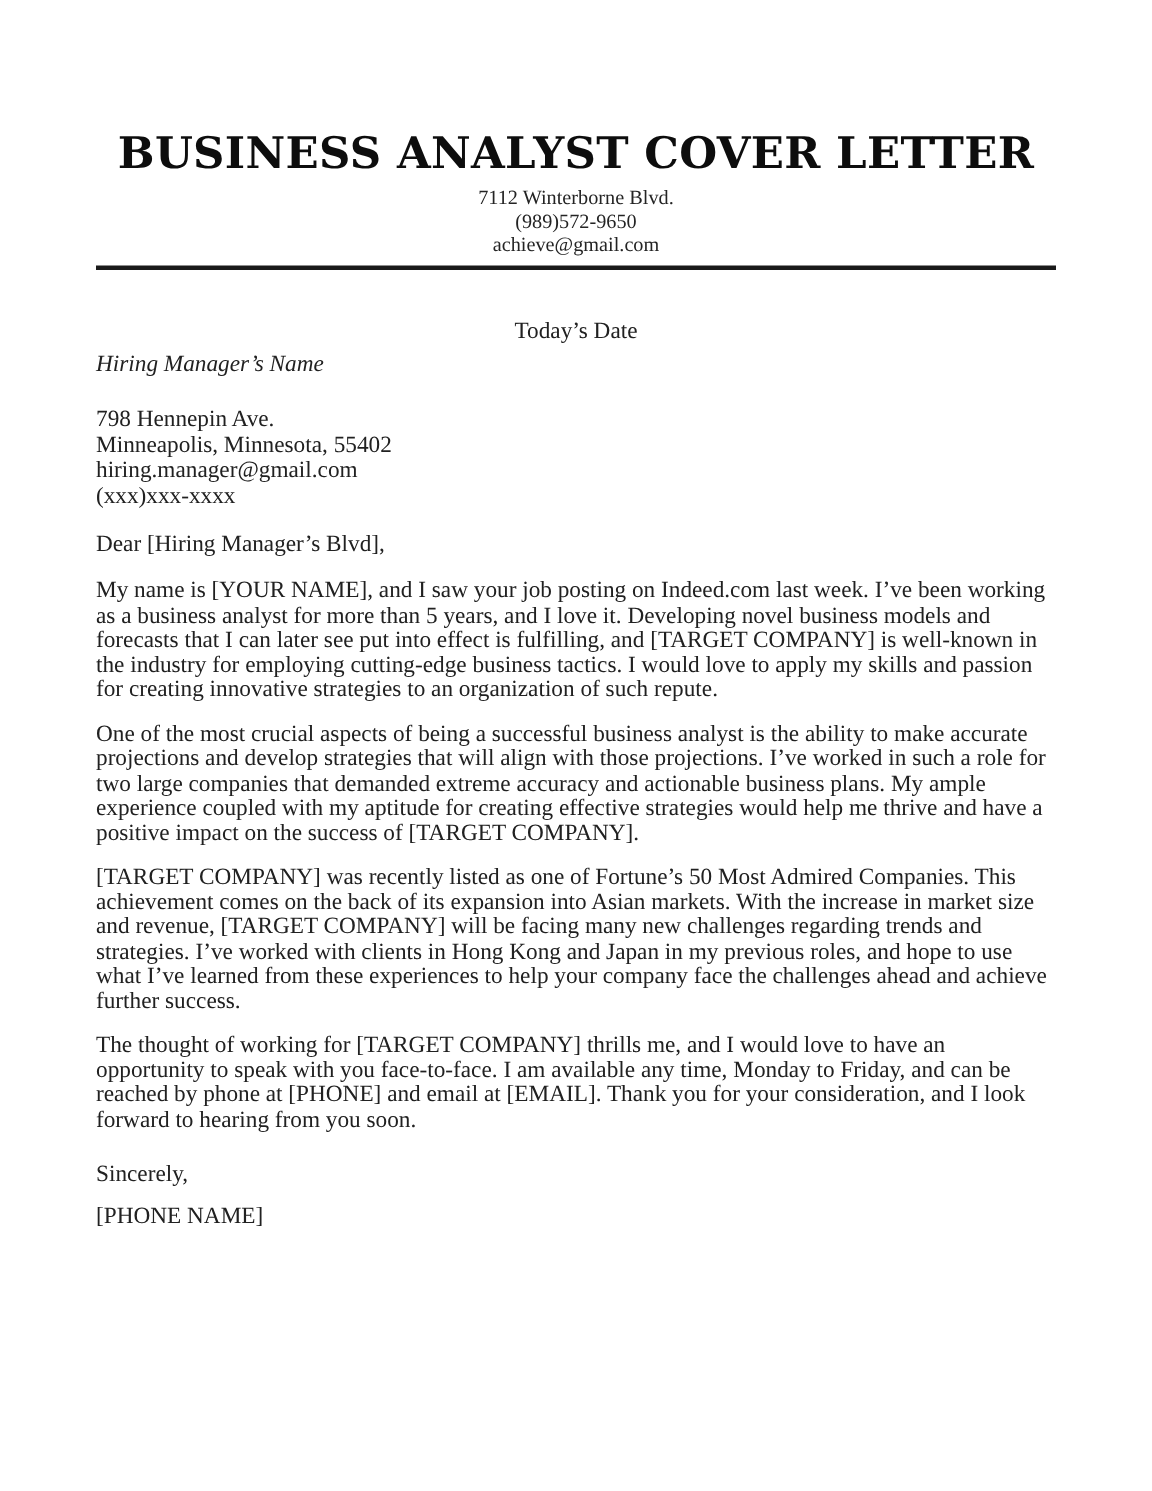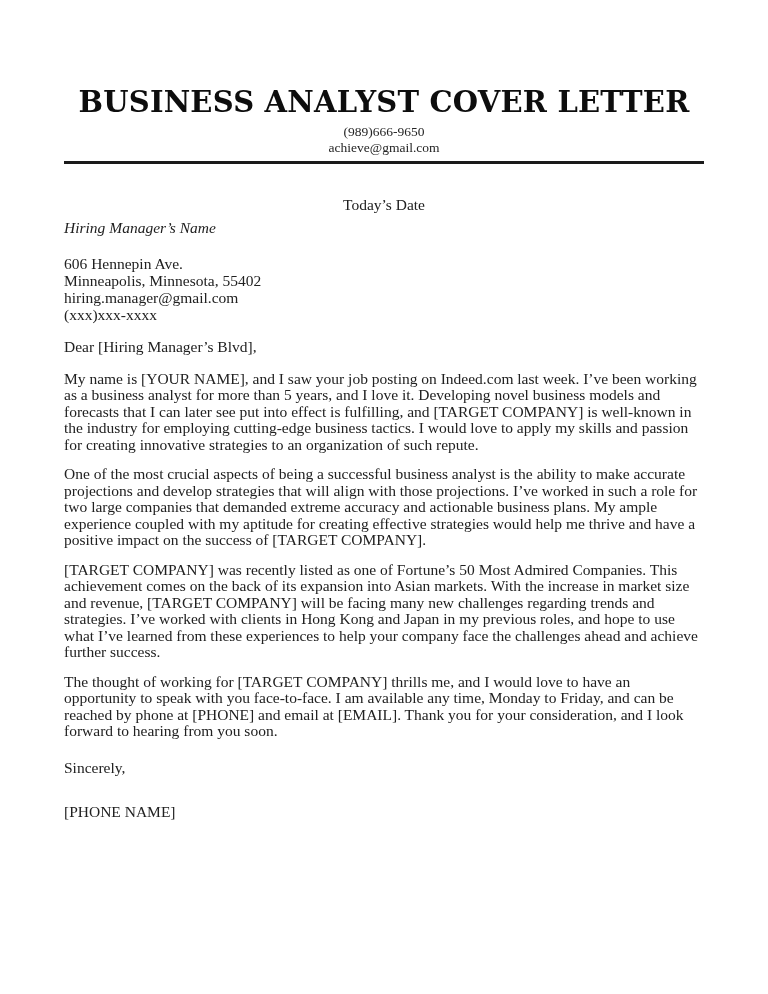--- a/index.html
+++ b/index.html
@@ -64,46 +64,47 @@
     margin-bottom: 16px;
   }
   .address-block div {
     line-height: 17px;
   }
   p.salutation {
     margin-bottom: 15px;
   }
   p.closing {
     margin-top: 20px;
-    margin-bottom: 28px;
+    margin-bottom: 11px;
   }
   p.signature {
     margin-bottom: 0;
   }
 </style>
 </head>
 <body>
 
 <div class="page">
 
   <header class="letterhead">
     <h1>BUSINESS ANALYST COVER LETTER</h1>
-    <div class="contact-line">(989)666-9650</div>
+    <div class="contact-line">7112 Winterborne Blvd.</div>
+    <div class="contact-line">(989)572-9650</div>
     <div class="contact-line">achieve@gmail.com</div>
     <hr class="rule">
   </header>
 
   <main class="letter-body">
 
     <p class="date-line">Today’s Date</p>
 
     <p class="recipient-name">Hiring Manager’s Name</p>
 
     <div class="address-block">
-      <div>606 Hennepin Ave.</div>
+      <div>798 Hennepin Ave.</div>
       <div>Minneapolis, Minnesota, 55402</div>
       <div>hiring.manager@gmail.com</div>
       <div>(xxx)xxx-xxxx</div>
     </div>
 
     <p class="salutation">Dear [Hiring Manager’s Blvd],</p>
 
     <p>My name is [YOUR NAME], and I saw your job posting on Indeed.com last week. I’ve been working as a business analyst for more than 5 years, and I love it. Developing novel business models and forecasts that I can later see put into effect is fulfilling, and [TARGET COMPANY] is well-known in the industry for employing cutting-edge business tactics. I would love to apply my skills and passion for creating innovative strategies to an organization of such repute.</p>
 
     <p>One of the most crucial aspects of being a successful business analyst is the ability to make accurate projections and develop strategies that will align with those projections. I’ve worked in such a role for two large companies that demanded extreme accuracy and actionable business plans. My ample experience coupled with my aptitude for creating effective strategies would help me thrive and have a positive impact on the success of [TARGET COMPANY].</p>

